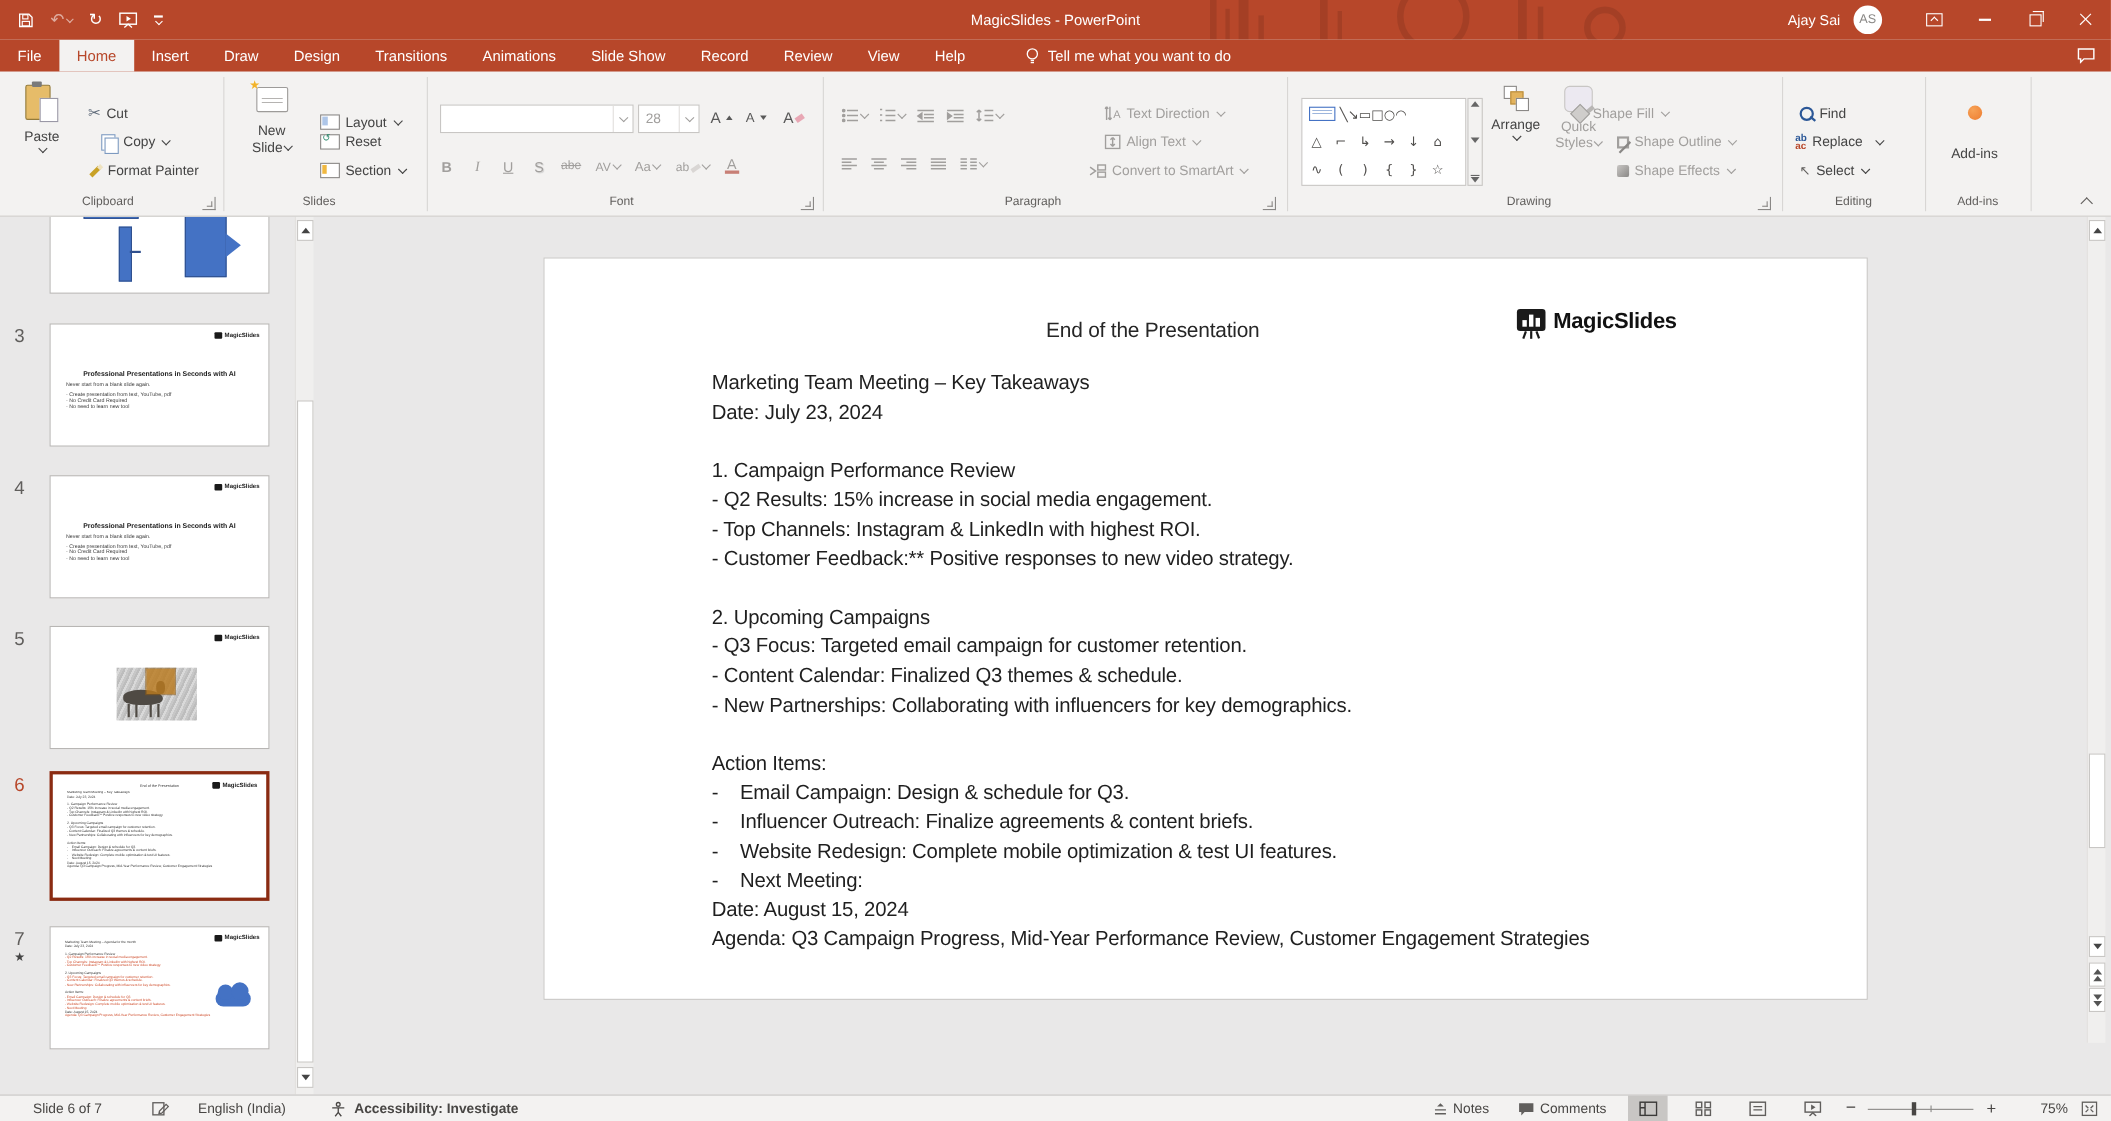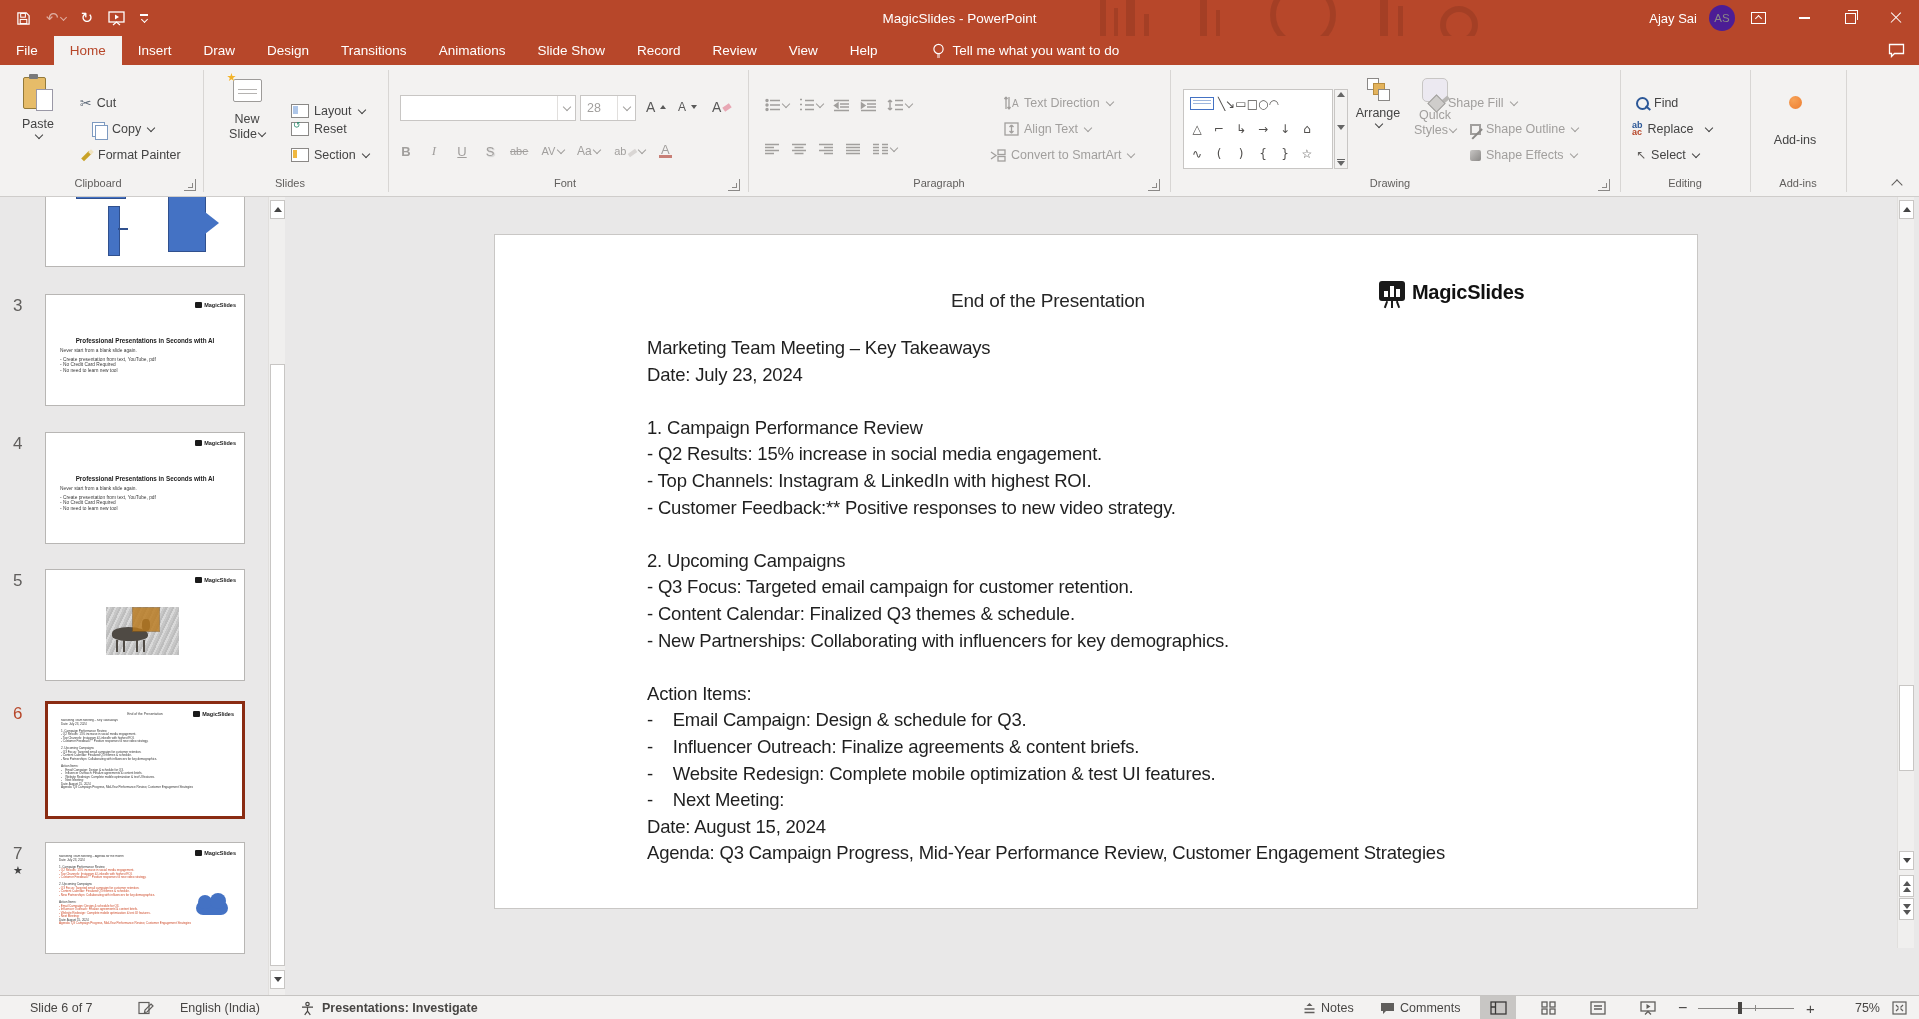--- a/index.html
+++ b/index.html
@@ -9,21 +9,21 @@
   .titlebar{position:absolute;left:0;top:0;width:1919px;height:36px;background:#b7472a;color:#fff;z-index:30}
   .tb-art{position:absolute;top:0;height:36px;pointer-events:none;overflow:hidden}
   .tb-art i{position:absolute;background:rgba(0,0,0,.10)}
   .tb-art .c{border:6px solid rgba(0,0,0,.10);background:none;border-radius:50%}
   .qat{position:absolute;left:16px;top:0;height:36px;display:flex;align-items:center;gap:15px}
   .qat-btn{display:flex;align-items:center;color:#fff;font-size:15px;cursor:default}
   .qat-btn.dim{opacity:.55}
   .title-center{position:absolute;left:0;right:0;top:0;height:36px;display:flex;align-items:center;justify-content:center;font-size:13.5px}
   .tb-right{position:absolute;right:0;top:0;height:36px;display:flex;align-items:center;z-index:5}
   .tb-user{font-size:13px;margin-right:12px}
-  .tb-avatar{width:26px;height:26px;border-radius:50%;background:#4c1d95;color:#8a8886;font-size:11.5px;display:flex;align-items:center;justify-content:center;}
+  .tb-avatar{width:26px;height:26px;border-radius:50%;background:#ffffff;color:#8a8886;font-size:11.5px;display:flex;align-items:center;justify-content:center;margin-right:24px}
   .winbtn{width:46px;height:36px;display:flex;align-items:center;justify-content:center}
   .ic-min{width:11px;height:1.4px;background:#fff}
   .ic-restore{width:9px;height:9px;border:1.2px solid #fff;position:relative;background:transparent}
   .ic-restore:before{content:"";position:absolute;left:2px;top:-4px;width:9px;height:9px;border:1.2px solid #fff;border-bottom:none;border-left:none}
   .ic-close{position:relative;width:12px;height:12px}
   .ic-close:before,.ic-close:after{content:"";position:absolute;left:-1px;top:5px;width:14px;height:1.4px;background:#fff}
   .ic-close:before{transform:rotate(45deg)}.ic-close:after{transform:rotate(-45deg)}
   .ic-ribbonopt{width:13px;height:10px;border:1.2px solid #fff;position:relative}
   .ic-ribbonopt:before{content:"";position:absolute;left:4px;top:3px;width:4px;height:4px;border-left:1.2px solid #fff;border-top:1.2px solid #fff;transform:rotate(45deg)}
   
@@ -705,21 +705,21 @@
   </div>
   <div class="sb-item" style="left:180px">English (India)</div>
   <div class="sb-item" style="left:300px">
     <svg width="15" height="15" viewBox="0 0 15 15">
         <g fill="none" stroke="#484644" stroke-width="1.2">
           <circle cx="7.5" cy="3" r="1.7"></circle>
           <path d="M2 6.2h11M7.5 6.2v4M7.5 10.2l-2.8 3.6M7.5 10.2l2.8 3.6"></path>
         </g>
       </svg>
   </div>
-  <div class="sb-item" style="left:322px;font-weight:bold">Presentations: Investigate</div>
+  <div class="sb-item" style="left:322px;font-weight:bold">Accessibility: Investigate</div>
 
   <div class="sb-item" style="left:1303px">
     <svg width="13" height="13" viewBox="0 0 13 13">
         <g stroke="#605e5c" stroke-width="1.3" fill="none">
           <path d="M6.5 1l3 3h-6z" fill="#605e5c" stroke="none"></path>
           <path d="M1.5 7h10M1.5 10.5h10"></path>
         </g>
       </svg>
     <span>Notes</span>
   </div>

